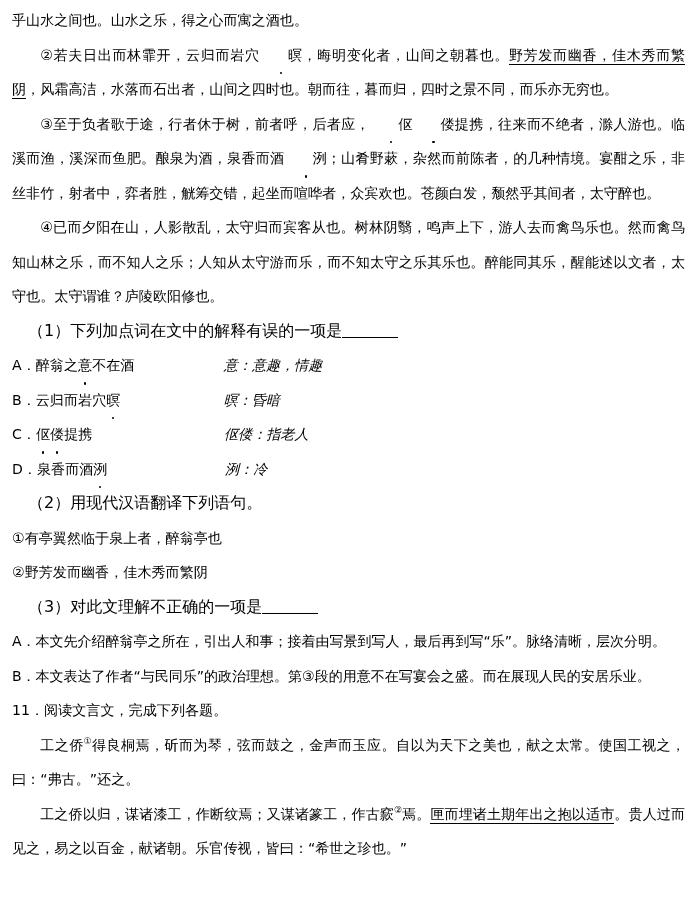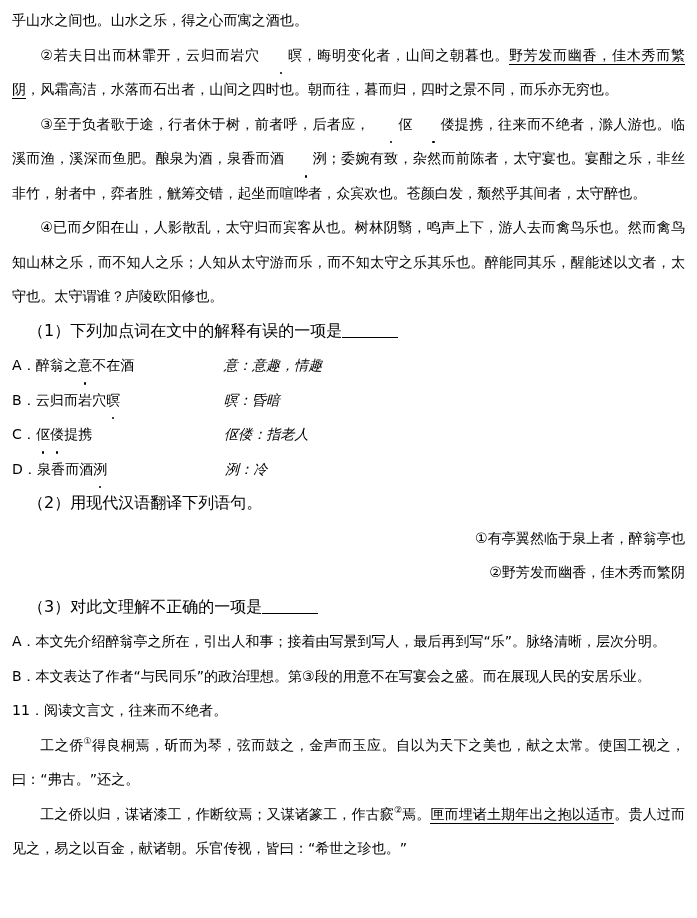--- a/index.html
+++ b/index.html
@@ -78,21 +78,20 @@
     font-size: 14.1px;
     line-height: 34.5px;
     margin: 0;
     padding-left: 1.9em;
     text-indent: -1.9em;
   }
   .tline {
     font-size: 14.1px;
     line-height: 34.5px;
     margin: 0;
-    text-align: right;
   }
   
   u.ul {
     text-decoration: none;
     border-bottom: 1px solid #000;
     padding-bottom: 1px;
   }
   .dotted {
     position: relative;
     display: inline-block;
@@ -130,21 +129,21 @@
 
     <p class="para">
       <span>乎山水之间也。山水之乐，得之心而寓之酒也。</span>
     </p>
 
     <p class="para indent2">
       <span>②若夫日出而林霏开，云归而岩穴</span><span class="dotted">暝</span><span>，晦明变化者，山间之朝暮也。</span><u class="ul">野芳发而幽香，佳木秀而繁阴</u><span>，风霜高洁，水落而石出者，山间之四时也。朝而往，暮而归，四时之景不同，而乐亦无穷也。</span>
     </p>
 
     <p class="para indent2">
-      <span>③至于负者歌于途，行者休于树，前者呼，后者应，</span><span><span class="dotted">伛</span><span class="dotted">偻</span></span><span>提携，往来而不绝者，滁人游也。临溪而渔，溪深而鱼肥。酿泉为酒，泉香而酒</span><span class="dotted">洌</span><span>；委婉有致，杂然而前陈者，太守宴也。宴酣之乐，非丝非竹，射者中，弈者胜，觥筹交错，起坐而喧哗者，众宾欢也。苍颜白发，颓然乎其间者，太守醉也。</span>
+      <span>③至于负者歌于途，行者休于树，前者呼，后者应，</span><span><span class="dotted">伛</span><span class="dotted">偻</span></span><span>提携，往来而不绝者，滁人游也。临溪而渔，溪深而鱼肥。酿泉为酒，泉香而酒</span><span class="dotted">洌</span><span>；山肴野蔌，杂然而前陈者，的几种情境。宴酣之乐，非丝非竹，射者中，弈者胜，觥筹交错，起坐而喧哗者，众宾欢也。苍颜白发，颓然乎其间者，太守醉也。</span>
     </p>
 
     <p class="para indent2">
       <span>④已而夕阳在山，人影散乱，太守归而宾客从也。树林阴翳，鸣声上下，游人去而禽鸟乐也。然而禽鸟知山林之乐，而不知人之乐；人知从太守游而乐，而不知太守之乐其乐也。醉能同其乐，醒能述以文者，太守也。太守谓谁？庐陵欧阳修也。</span>
     </p>
   </div>
 
   <div>
     <p class="qline">
       <span>（1）下列加点词在文中的解释有误的一项是</span><span class="blank"></span>
@@ -189,21 +188,21 @@
     <p class="optline-wide">
       <span class="lat">A．</span><span>本文先介绍醉翁亭之所在，引出人和事；接着由写景到写人，最后再到写“乐”。脉络清晰，层次分明。</span>
     </p>
     <p class="optline-wide">
       <span class="lat">B．</span><span>本文表达了作者“与民同乐”的政治理想。第③段的用意不在写宴会之盛。而在展现人民的安居乐业。</span>
     </p>
   </div>
 
   <div>
     <p class="numline">
-      <span class="lat">11．</span><span>阅读文言文，往来而不绝者。</span>
+      <span class="lat">11．</span><span>阅读文言文，完成下列各题。</span>
     </p>
 
     <p class="para indent2">
       <span>工之侨</span><sup class="note">①</sup><span>得良桐焉，斫而为琴，弦而鼓之，金声而玉应。自以为天下之美也，献之太常。使国工视之，曰：“弗古。”还之。</span>
     </p>
 
     <p class="para indent2">
       <span>工之侨以归，谋诸漆工，作断纹焉；又谋诸篆工，作古窾</span><sup class="note">②</sup><span>焉。</span><u class="ul">匣而埋诸土期年出之抱以适市</u><span>。贵人过而见之，易之以百金，献诸朝。乐官传视，皆曰：“希世之珍也。”</span>
     </p>
   </div>

